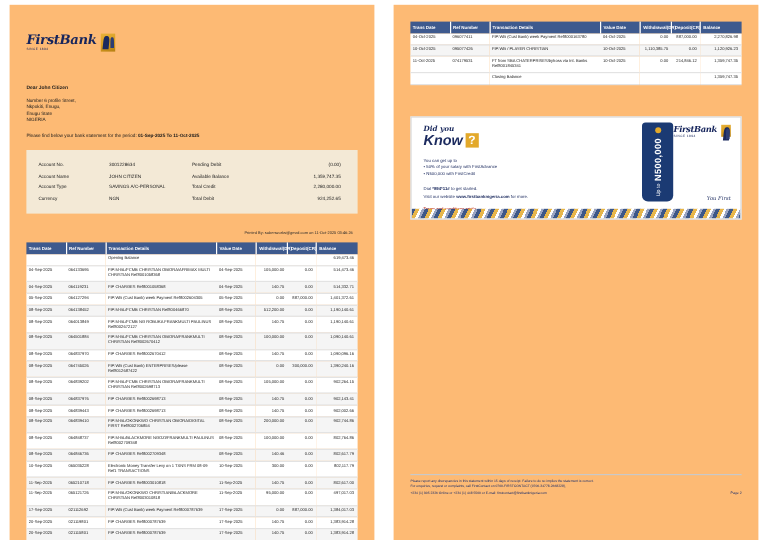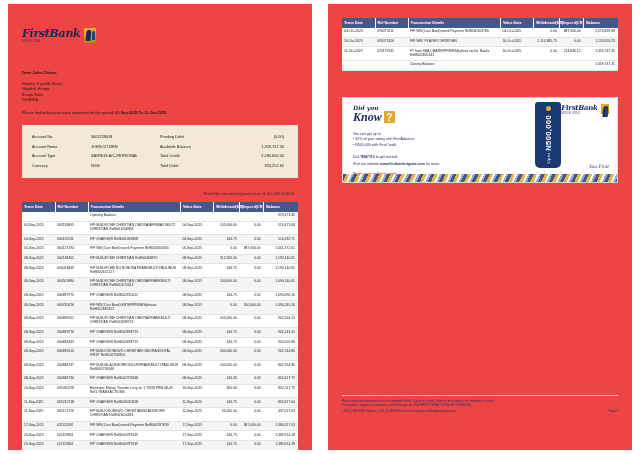--- a/index.html
+++ b/index.html
@@ -12,21 +12,21 @@
   .workspace {
     position: relative;
     width: 640px; height: 454px;
     background: #ffffff;
     display: flex;
     gap: 16px;
     padding: 4px 8px;
   }
   .page {
     position: relative;
-    background: #ef4444;
+    background: #fdba74;
     width: 308px;
     height: 446px;
     overflow: hidden;
   }
   
   .p1-inner { padding: 18px 14px 0 14px; }
   .logo-row { height: 26px; display: flex; align-items: center; }
   .logo {
     display: flex; align-items: flex-start; gap: 2px;
   }
@@ -170,21 +170,21 @@
   .didyou {
     font-family: "DejaVu Serif", serif;
     font-style: italic;
     font-size: 6px;
     color: #1b2a5e;
     font-weight: bold;
     line-height: 6px;
   }
   .know-row { display: flex; align-items: center; gap: 2px; margin-top: 0px; }
   .know {
-    font-family: Liberation Serif, serif;
+    font-family: Liberation Sans, sans-serif;
     font-style: italic;
     font-weight: bold;
     font-size: 12px;
     color: #1b2a5e;
     line-height: 13px;
   }
   .qmark {
     width: 11px; height: 12px;
     background: #e3a92b;
     color: #ffffff;

